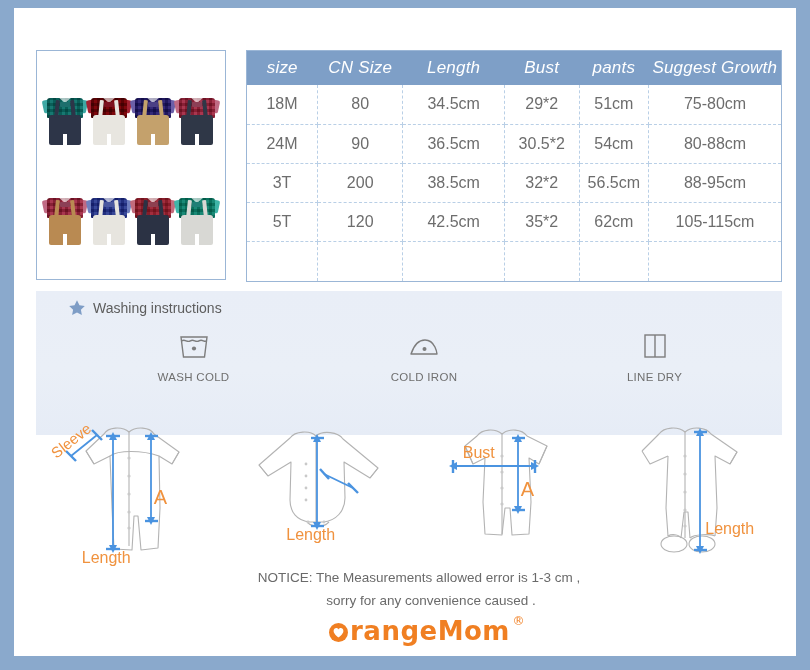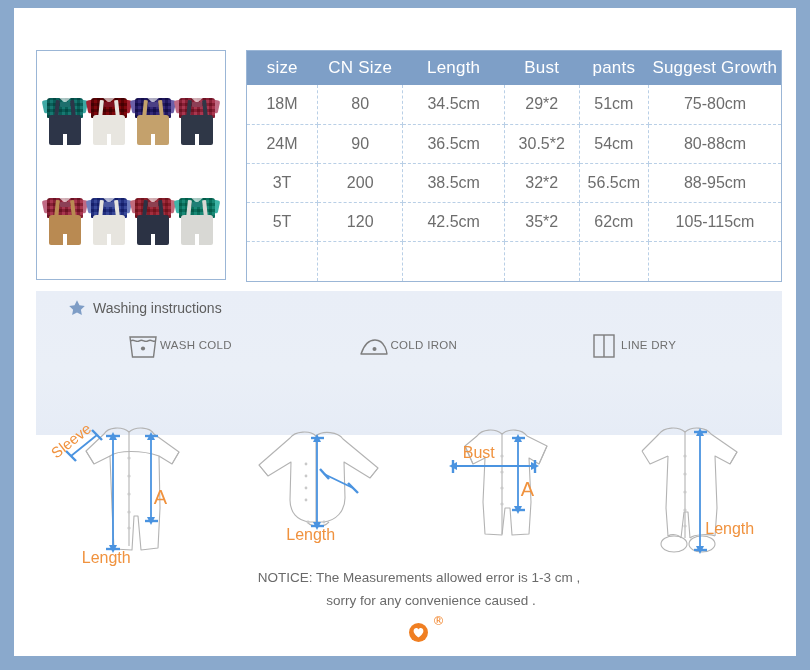--- a/index.html
+++ b/index.html
@@ -97,20 +97,21 @@
     table-layout: fixed;
   }
   table.sizes thead th {
     background: #7e9fc7;
     color: #ffffff;
     font-weight: normal;
     font-size: 17px;
     height: 34px;
     text-align: center;
     letter-spacing: .2px;
+    font-style: italic;
   }
   table.sizes tbody td {
     text-align: center;
     font-size: 16px;
     color: #6d6d6d;
     height: 35px;
     border-right: 1px dashed #b9cfe6;
     border-bottom: 1px dashed #b9cfe6;
   }
   table.sizes tbody tr:last-child td { border-bottom: none; }
@@ -137,21 +138,21 @@
     font-size: 14px; color: #5d5d5d;
   }
   .star-icon { width: 18px; height: 18px; display: block; }
   #care-row {
     position: absolute;
     left: 90px; right: 60px; top: 38px;
     display: flex; justify-content: space-between; align-items: flex-end;
   }
   .care-item {
     width: 135px;
-    display: flex; flex-direction: row; align-items: center; 
+    display: flex; flex-direction: column; align-items: center; gap: 10px;
   }
   .care-item svg { display: block; }
   .care-label {
     font-size: 11.5px; color: #6f6f6f; letter-spacing: .3px; white-space: nowrap;
   }
 
   
   #diagrams {
     position: absolute;
     left: 22px; top: 408px;
@@ -578,18 +579,18 @@
 
     <div id="logo">
       <span id="logo-inner">
         <span class="heart-o">
           <svg width="21" height="21" viewBox="0 0 21 21">
             <circle cx="10.5" cy="10.5" r="9.5" fill="#f07f22"></circle>
             <path d="M10.5 15.4 C10.5 15.4 5.6 12.1 5.6 8.9 C5.6 7.2 6.9 6.1 8.3 6.1
                      C9.3 6.1 10.1 6.7 10.5 7.4 C10.9 6.7 11.7 6.1 12.7 6.1
                      C14.1 6.1 15.4 7.2 15.4 8.9 C15.4 12.1 10.5 15.4 10.5 15.4 Z" fill="#ffffff"></path>
           </svg>
-        </span><span id="logo-reg">®</span>
+        </span><span>rangeMom</span><span id="logo-reg">®</span>
       </span>
     </div>
 
   </div>
 </div>
 
 </body></html>

